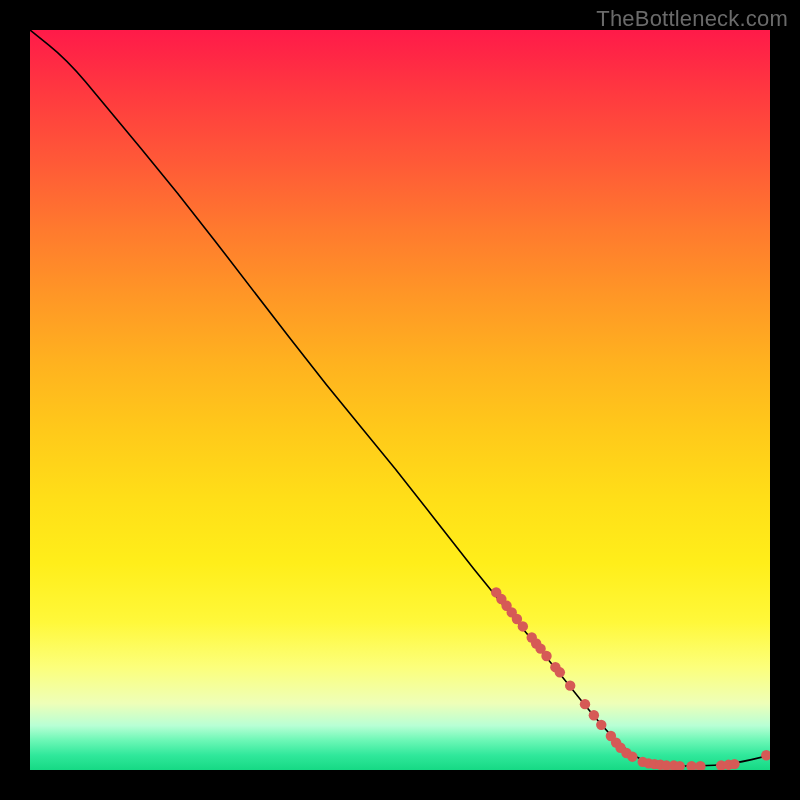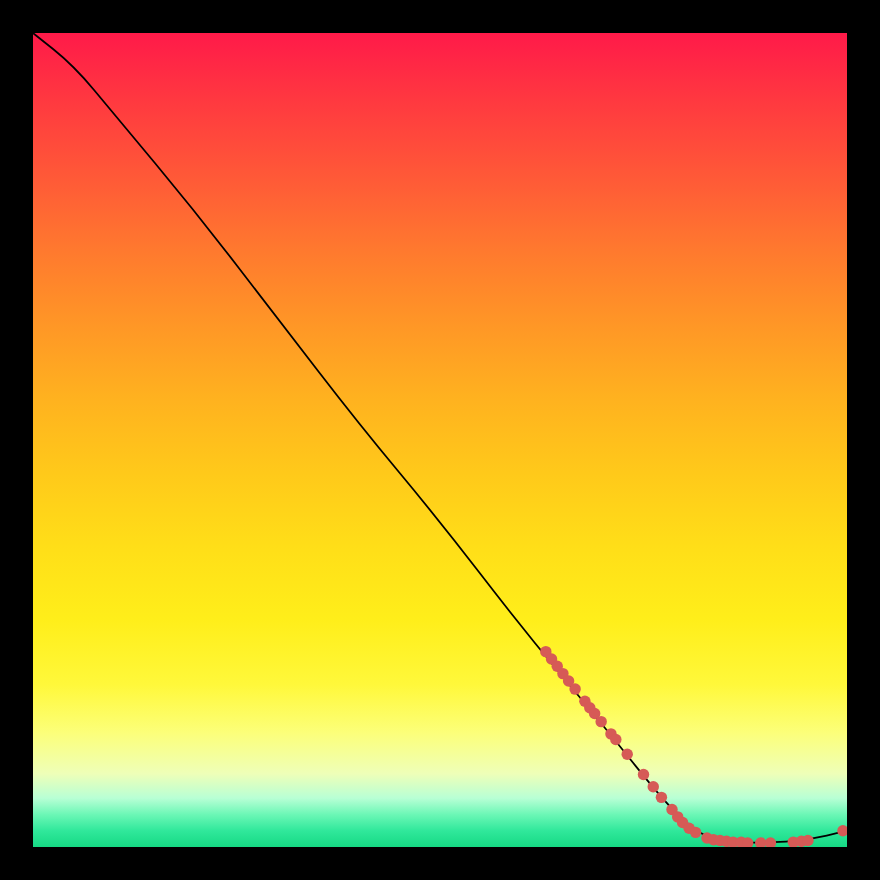--- a/index.html
+++ b/index.html
@@ -98,13 +98,14 @@
           <circle cx="649.72" cy="736.3" r="5.2" fill="#d65a56"></circle>
           <circle cx="661.5600000000001" cy="736.3" r="5.2" fill="#d65a56"></circle>
           <circle cx="670.4399999999999" cy="736.3" r="5.2" fill="#d65a56"></circle>
           <circle cx="691.1600000000001" cy="735.56" r="5.2" fill="#d65a56"></circle>
           <circle cx="698.5600000000001" cy="734.82" r="5.2" fill="#d65a56"></circle>
           <circle cx="704.48" cy="734.08" r="5.2" fill="#d65a56"></circle>
           <circle cx="736.3" cy="725.2" r="5.2" fill="#d65a56"></circle>
         </g>
     </svg>
   </div>
+  <div class="watermark">TheBottleneck.com</div>
 </div>
 
 </body></html>

